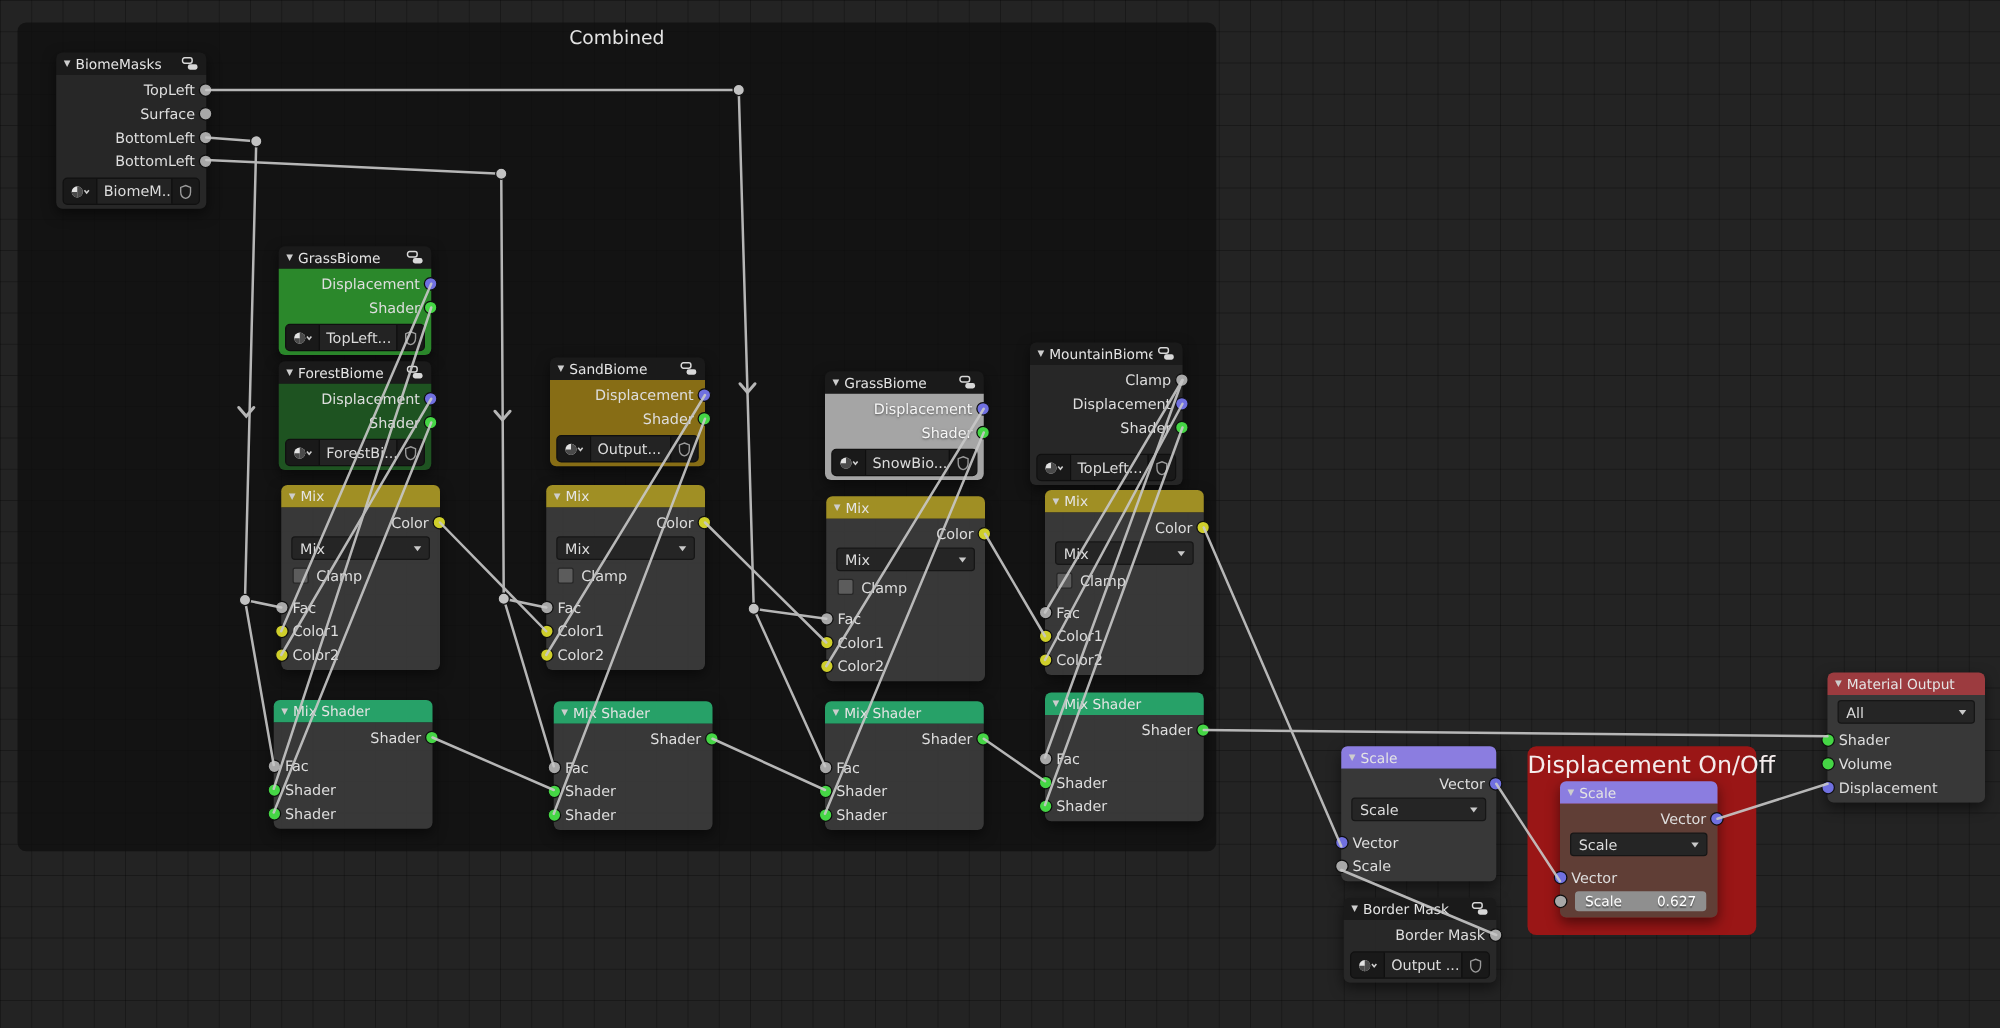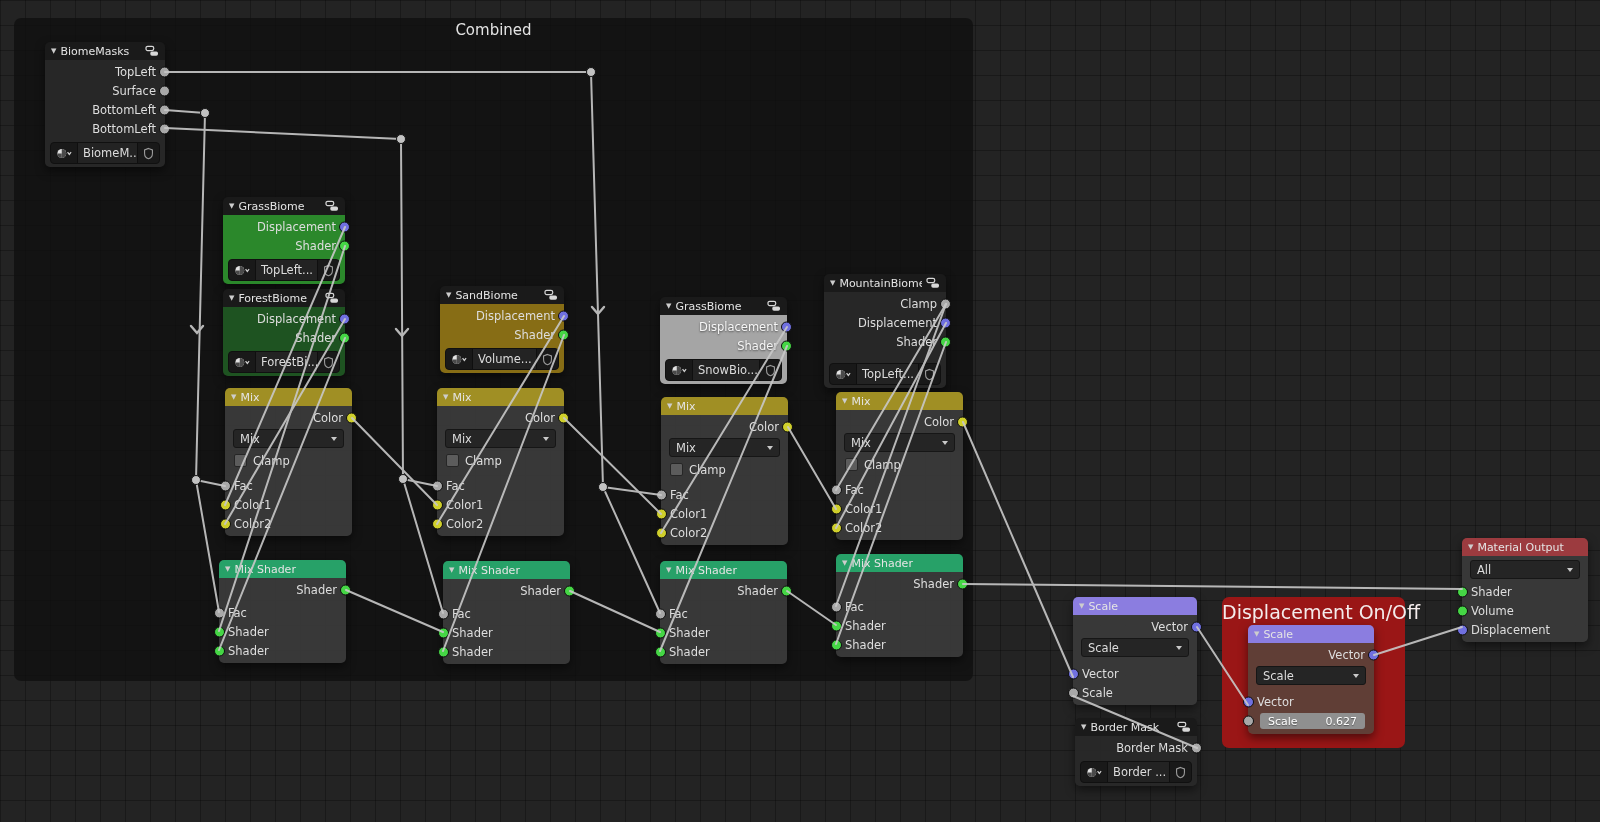--- a/index.html
+++ b/index.html
@@ -258,21 +258,21 @@
           </div>
           <div class="sel">
             <span class="sph">
               <svg width="16" height="13" viewBox="0 0 18 14">
                 <circle cx="6.5" cy="7" r="5" fill="#e2e2e2"></circle>
                 <path d="M6.5 2a5 5 0 010 10z" fill="#4a4a4a"></path>
                 <path d="M6.5 7H1.5a5 5 0 005 5z" fill="#4a4a4a"></path>
                 <path d="M13 5.5l2 2.5 2-2.5" fill="none" stroke="#cfcfcf" stroke-width="1.4"></path>
               </svg>
             </span>
-            <span class="selname">Volume...</span>
+            <span class="selname">Output...</span>
             <span class="shl">
               <svg width="11" height="13" viewBox="0 0 14 16">
                 <path d="M7 1.5l5 2v4.5c0 3.5-2.2 5.9-5 6.6-2.8-.7-5-3.1-5-6.6V3.5z" fill="none" stroke="#9a9a9a" stroke-width="1.4"></path>
               </svg>
             </span>
           </div>
         </div>
       </div>
       <div class="node" style="left: 437px; top: 388px; width: 127px;">
         <div class="nhead" style="background: rgb(160, 143, 36);">
@@ -600,21 +600,21 @@
           </div>
           <div class="sel">
             <span class="sph">
               <svg width="16" height="13" viewBox="0 0 18 14">
                 <circle cx="6.5" cy="7" r="5" fill="#e2e2e2"></circle>
                 <path d="M6.5 2a5 5 0 010 10z" fill="#4a4a4a"></path>
                 <path d="M6.5 7H1.5a5 5 0 005 5z" fill="#4a4a4a"></path>
                 <path d="M13 5.5l2 2.5 2-2.5" fill="none" stroke="#cfcfcf" stroke-width="1.4"></path>
               </svg>
             </span>
-            <span class="selname">Border ...</span>
+            <span class="selname">Output ...</span>
             <span class="shl">
               <svg width="11" height="13" viewBox="0 0 14 16">
                 <path d="M7 1.5l5 2v4.5c0 3.5-2.2 5.9-5 6.6-2.8-.7-5-3.1-5-6.6V3.5z" fill="none" stroke="#9a9a9a" stroke-width="1.4"></path>
               </svg>
             </span>
           </div>
         </div>
       </div>
       <div class="node" style="left: 1462px; top: 538px; width: 126px;">
         <div class="nhead" style="background: rgb(156, 59, 63);">

